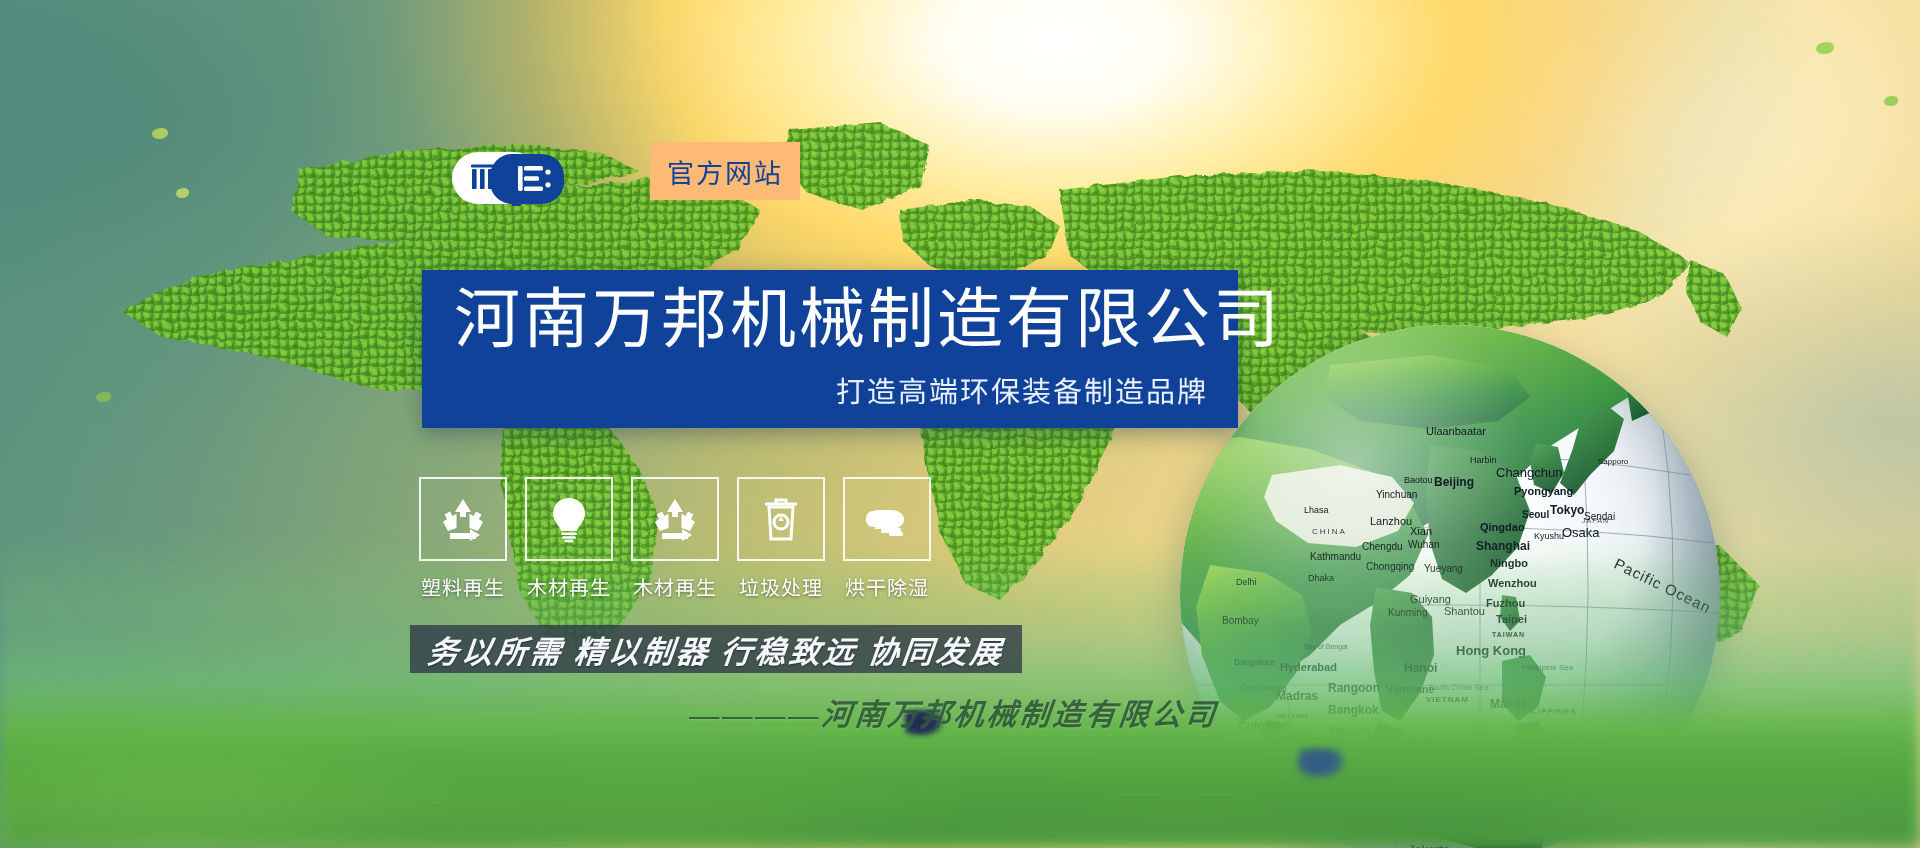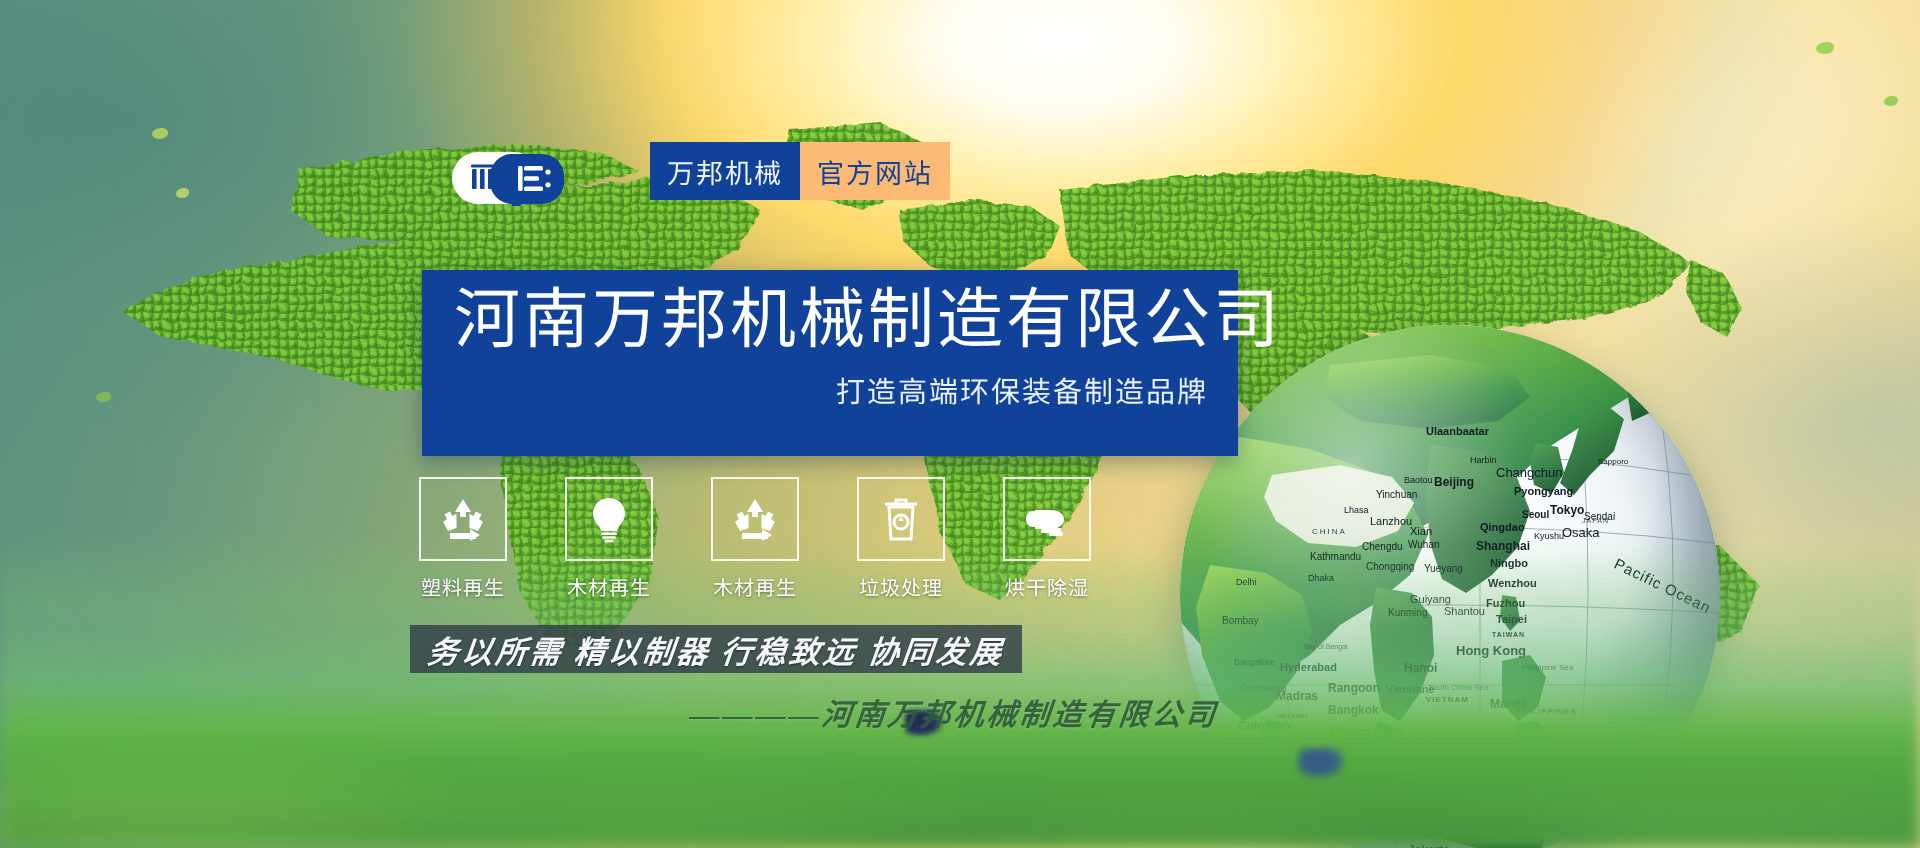--- a/index.html
+++ b/index.html
@@ -83,35 +83,35 @@
 
   
   .logo{position:absolute;left:452px;top:150px;width:116px;height:56px;}
   .nav-tabs{position:absolute;left:650px;top:142px;height:58px;display:flex;}
   .tab{display:flex;align-items:center;justify-content:center;font-size:27px;letter-spacing:2px;padding:0 17px;}
   .tab-active{background:#11429a;color:#eef4ff;}
   .tab-plain{background:#fdba74;color:#11429a;}
 
   
   .banner{
-    position:absolute;left:422px;top:270px;width:816px;height:186px;
+    position:absolute;left:422px;top:270px;width:816px;height:158px;
     background:#11429a;
     box-shadow:0 6px 20px rgba(10,35,80,.35);
   }
   .banner-title{
     position:absolute;left:32px;top:12px;
     font-size:66px;letter-spacing:3px;color:#ffffff;line-height:1.15;white-space:nowrap;
   }
   .banner-sub{
     position:absolute;right:30px;top:98px;
     font-size:29px;letter-spacing:2px;color:#e9f1ff;white-space:nowrap;
   }
 
   
-  .features{position:absolute;left:420px;top:477px;display:flex;gap:60px;}
+  .features{position:absolute;left:420px;top:477px;display:flex;gap:20px;}
   .feature{width:86px;display:flex;flex-direction:column;align-items:center;}
   .feature-box{
     width:84px;height:80px;border:2px solid rgba(255,255,255,.88);
     display:flex;align-items:center;justify-content:center;
     background:rgba(255,255,255,.02);
   }
   .feature-box svg{width:48px;height:48px;display:block;}
   .feature-label{
     margin-top:11px;font-size:20px;letter-spacing:1px;color:#ffffff;white-space:nowrap;
     text-shadow:0 1px 3px rgba(0,0,0,.45);
@@ -282,21 +282,21 @@
       <div class="globe-label" style="left:132px;top:202px;font-size:8px;letter-spacing:2px;opacity:.85;">CHINA</div>
       <div class="globe-label" style="left:246px;top:370px;font-size:8px;letter-spacing:1px;font-weight:bold;">VIETNAM</div>
       <div class="globe-label" style="left:336px;top:382px;font-size:8px;letter-spacing:1px;font-weight:bold;">PHILIPPINES</div>
       <div class="globe-label" style="left:212px;top:454px;font-size:8px;letter-spacing:1px;font-weight:bold;">MALAYSIA</div>
 
       <div class="globe-label" style="left:312px;top:306px;font-size:7px;letter-spacing:1px;font-weight:bold;">TAIWAN</div>
       <div class="globe-label" style="left:402px;top:192px;font-size:7px;letter-spacing:1px;opacity:.8;">JAPAN</div>
       <div class="globe-label" style="left:252px;top:442px;font-size:7px;font-weight:bold;">BRUNEI</div>
       <div class="globe-label" style="left:96px;top:388px;font-size:6px;font-weight:bold;">SRI LANKA</div>
 
-      <div class="globe-label" style="left:246px;top:100px;font-size:11px;font-weight:bold;">Ulaanbaatar</div>
+      <div class="globe-label" style="left:246px;top:100px;font-size:11px;font-weight:normal;">Ulaanbaatar</div>
       <div class="globe-label" style="left:254px;top:150px;font-size:12px;font-weight:bold;">Beijing</div>
       <div class="globe-label" style="left:224px;top:150px;font-size:9px;">Baotou</div>
       <div class="globe-label" style="left:196px;top:164px;font-size:10px;">Yinchuan</div>
       <div class="globe-label" style="left:334px;top:160px;font-size:11px;font-weight:bold;">Pyongyang</div>
       <div class="globe-label" style="left:342px;top:184px;font-size:10px;font-weight:bold;">Seoul</div>
       <div class="globe-label" style="left:370px;top:178px;font-size:12px;font-weight:bold;">Tokyo</div>
       <div class="globe-label" style="left:404px;top:186px;font-size:10px;">Sendai</div>
       <div class="globe-label" style="left:382px;top:200px;font-size:13px;">Osaka</div>
       <div class="globe-label" style="left:354px;top:206px;font-size:9px;">Kyushu</div>
       <div class="globe-label" style="left:300px;top:196px;font-size:11px;font-weight:bold;">Qingdao</div>
@@ -337,21 +337,21 @@
       <div class="globe-label" style="left:42px;top:290px;font-size:10px;">Bombay</div>
       <div class="globe-label" style="left:100px;top:336px;font-size:11px;font-weight:bold;">Hyderabad</div>
       <div class="globe-label" style="left:54px;top:332px;font-size:9px;">Bangalore</div>
       <div class="globe-label" style="left:60px;top:358px;font-size:9px;">Coimbatore</div>
       <div class="globe-label" style="left:400px;top:474px;font-size:9px;">Manado</div>
       <div class="globe-label" style="left:434px;top:520px;font-size:9px;">Darwin</div>
 
       <div class="globe-label" style="left:440px;top:490px;font-size:8px;">Jayapura</div>
       <div class="globe-label" style="left:290px;top:130px;font-size:9px;">Harbin</div>
       <div class="globe-label" style="left:316px;top:140px;font-size:13px;">Changchun</div>
-      <div class="globe-label" style="left:124px;top:180px;font-size:9px;margin-left:40px;">Lhasa</div>
+      <div class="globe-label" style="left:124px;top:180px;font-size:9px;">Lhasa</div>
       <div class="globe-label" style="left:56px;top:252px;font-size:9px;">Delhi</div>
       <div class="globe-label" style="left:128px;top:248px;font-size:9px;">Dhaka</div>
       <div class="globe-label" style="left:418px;top:132px;font-size:8px;">Sapporo</div>
     </div>
   </div>
 
   <div class="grass"></div>
   <div class="grass-blades"></div>
   <div class="grass-dark"></div>
   <div class="bug"></div>
@@ -372,21 +372,20 @@
         <rect x="72" y="16" width="19" height="4.6" rx="1.6"></rect>
         <rect x="72" y="26.2" width="15" height="4.6" rx="1.6"></rect>
         <rect x="72" y="36.4" width="19" height="4.6" rx="1.6"></rect>
         <circle cx="96" cy="22" r="2.6"></circle>
         <circle cx="96" cy="34.8" r="2.6"></circle>
       </g>
     </svg>
   </div>
 
   <div class="nav-tabs">
-    <div class="tab tab-active">万邦机械</div>
     <div class="tab tab-plain">官方网站</div>
   </div>
 
   <div class="banner">
     <div class="banner-title">河南万邦机械制造有限公司</div>
     <div class="banner-sub">打造高端环保装备制造品牌</div>
   </div>
 
   <div class="features">
 

